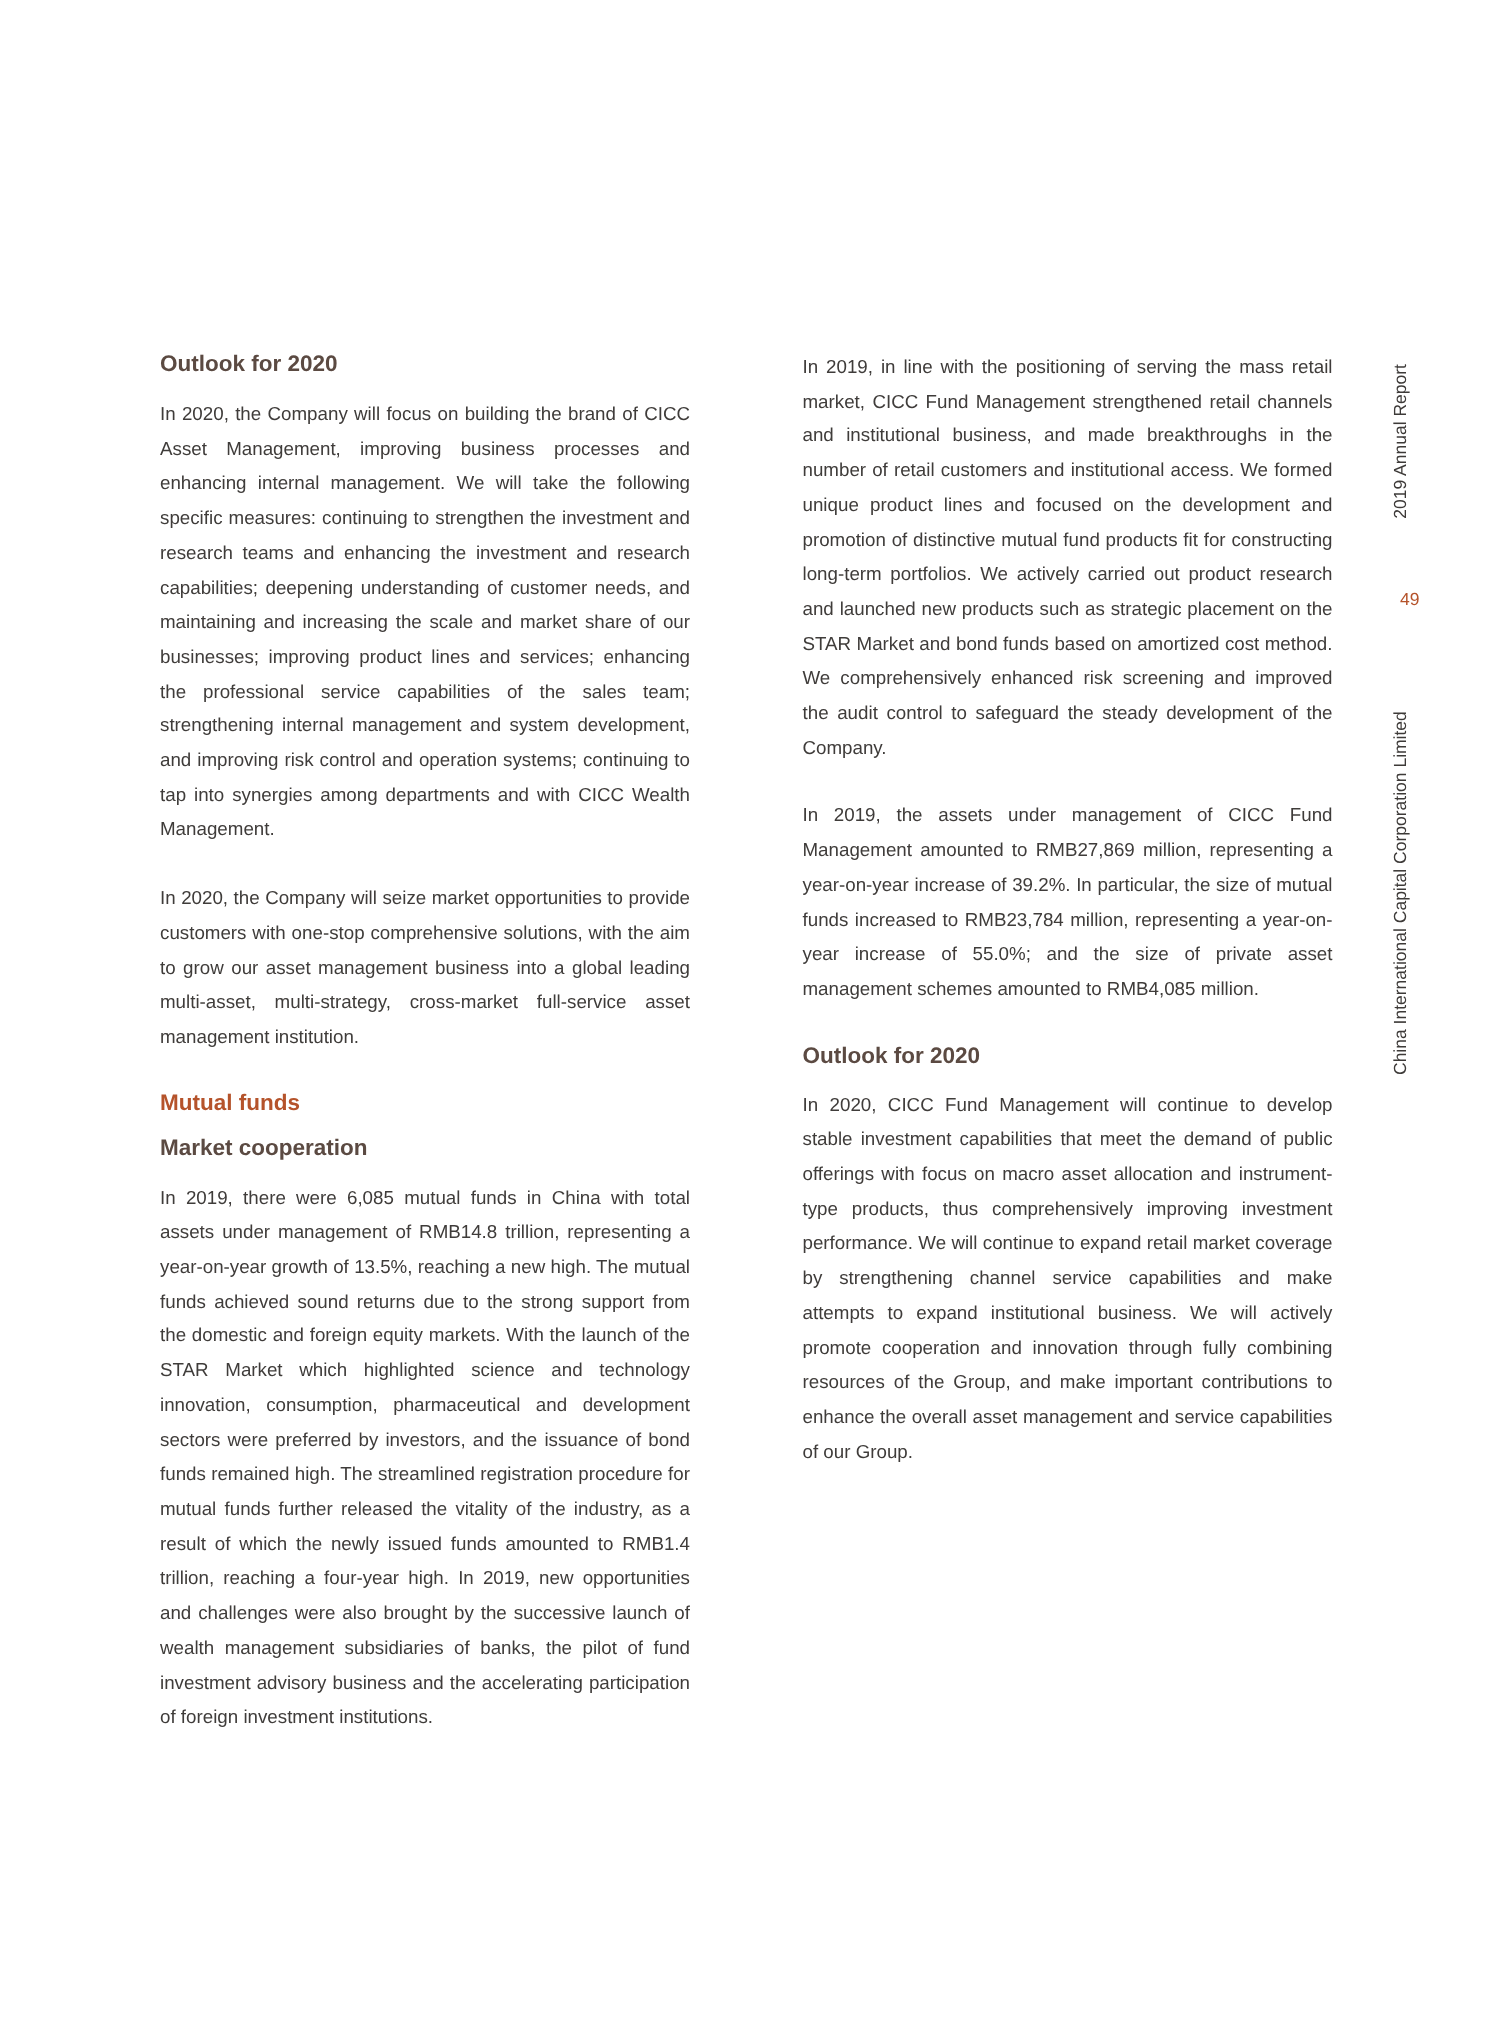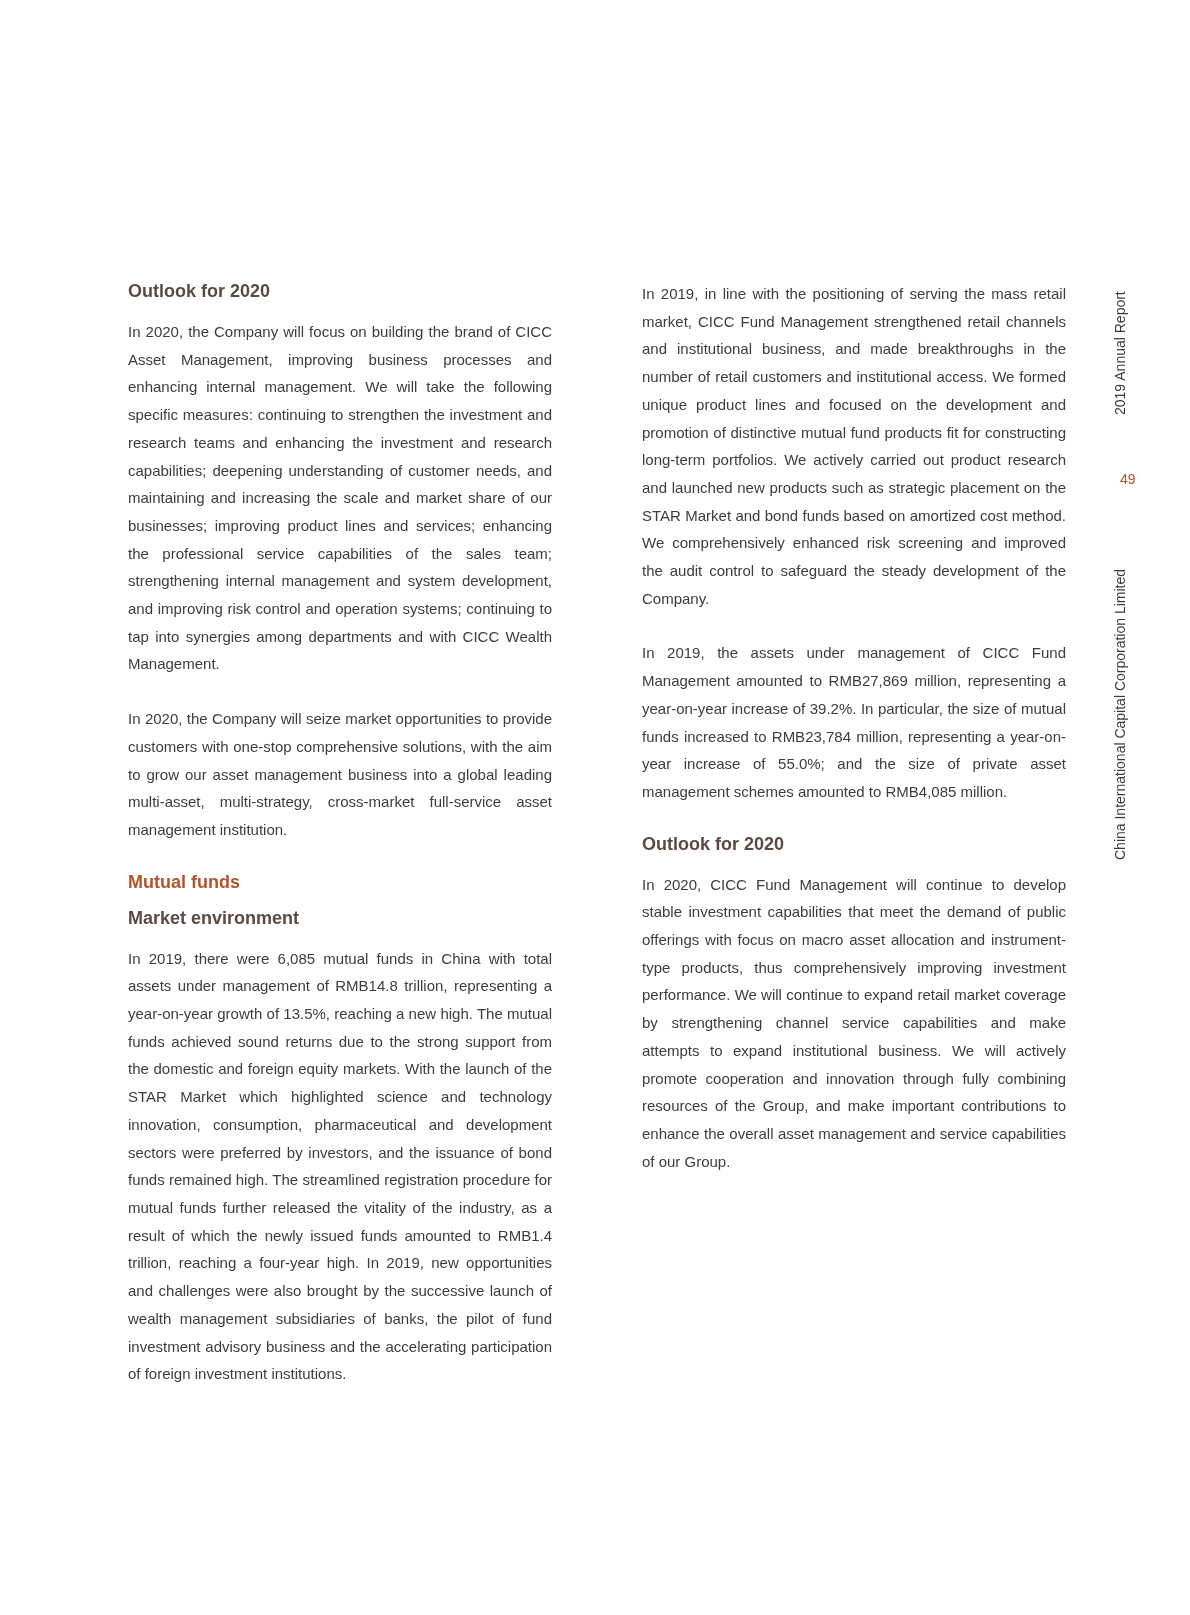--- a/index.html
+++ b/index.html
@@ -20,21 +20,21 @@
   #page-number { position: absolute; left: 1120px; top: 471px; font-size: 14px; color: #b5532b; }
 </style>
 </head>
 <body>
 
 <div class="col" id="col-left">
   <h3 class="sub-heading">Outlook for 2020</h3>
   <p class="body">In 2020, the Company will focus on building the brand of CICC Asset Management, improving business processes and enhancing internal management. We will take the following specific measures: continuing to strengthen the investment and research teams and enhancing the investment and research capabilities; deepening understanding of customer needs, and maintaining and increasing the scale and market share of our businesses; improving product lines and services; enhancing the professional service capabilities of the sales team; strengthening internal management and system development, and improving risk control and operation systems; continuing to tap into synergies among departments and with CICC Wealth Management.</p>
   <p class="body">In 2020, the Company will seize market opportunities to provide customers with one-stop comprehensive solutions, with the aim to grow our asset management business into a global leading multi-asset, multi-strategy, cross-market full-service asset management institution.</p>
   <h2 class="sec-heading">Mutual funds</h2>
-  <h3 class="sub-heading">Market environment</h3>
+  <h3 class="sub-heading">Market cooperation</h3>
   <p class="body">In 2019, there were 6,085 mutual funds in China with total assets under management of RMB14.8 trillion, representing a year-on-year growth of 13.5%, reaching a new high. The mutual funds achieved sound returns due to the strong support from the domestic and foreign equity markets. With the launch of the STAR Market which highlighted science and technology innovation, consumption, pharmaceutical and development sectors were preferred by investors, and the issuance of bond funds remained high. The streamlined registration procedure for mutual funds further released the vitality of the industry, as a result of which the newly issued funds amounted to RMB1.4 trillion, reaching a four-year high. In 2019, new opportunities and challenges were also brought by the successive launch of wealth management subsidiaries of banks, the pilot of fund investment advisory business and the accelerating participation of foreign investment institutions.</p>
 </div>
 
 <div class="col" id="col-right">
   <p class="body">In 2019, in line with the positioning of serving the mass retail market, CICC Fund Management strengthened retail channels and institutional business, and made breakthroughs in the number of retail customers and institutional access. We formed unique product lines and focused on the development and promotion of distinctive mutual fund products fit for constructing long-term portfolios. We actively carried out product research and launched new products such as strategic placement on the STAR Market and bond funds based on amortized cost method. We comprehensively enhanced risk screening and improved the audit control to safeguard the steady development of the Company.</p>
   <p class="body">In 2019, the assets under management of CICC Fund Management amounted to RMB27,869 million, representing a year-on-year increase of 39.2%. In particular, the size of mutual funds increased to RMB23,784 million, representing a year-on-year increase of 55.0%; and the size of private asset management schemes amounted to RMB4,085 million.</p>
   <h3 class="sub-heading">Outlook for 2020</h3>
   <p class="body">In 2020, CICC Fund Management will continue to develop stable investment capabilities that meet the demand of public offerings with focus on macro asset allocation and instrument-type products, thus comprehensively improving investment performance. We will continue to expand retail market coverage by strengthening channel service capabilities and make attempts to expand institutional business. We will actively promote cooperation and innovation through fully combining resources of the Group, and make important contributions to enhance the overall asset management and service capabilities of our Group.</p>
 </div>
 

